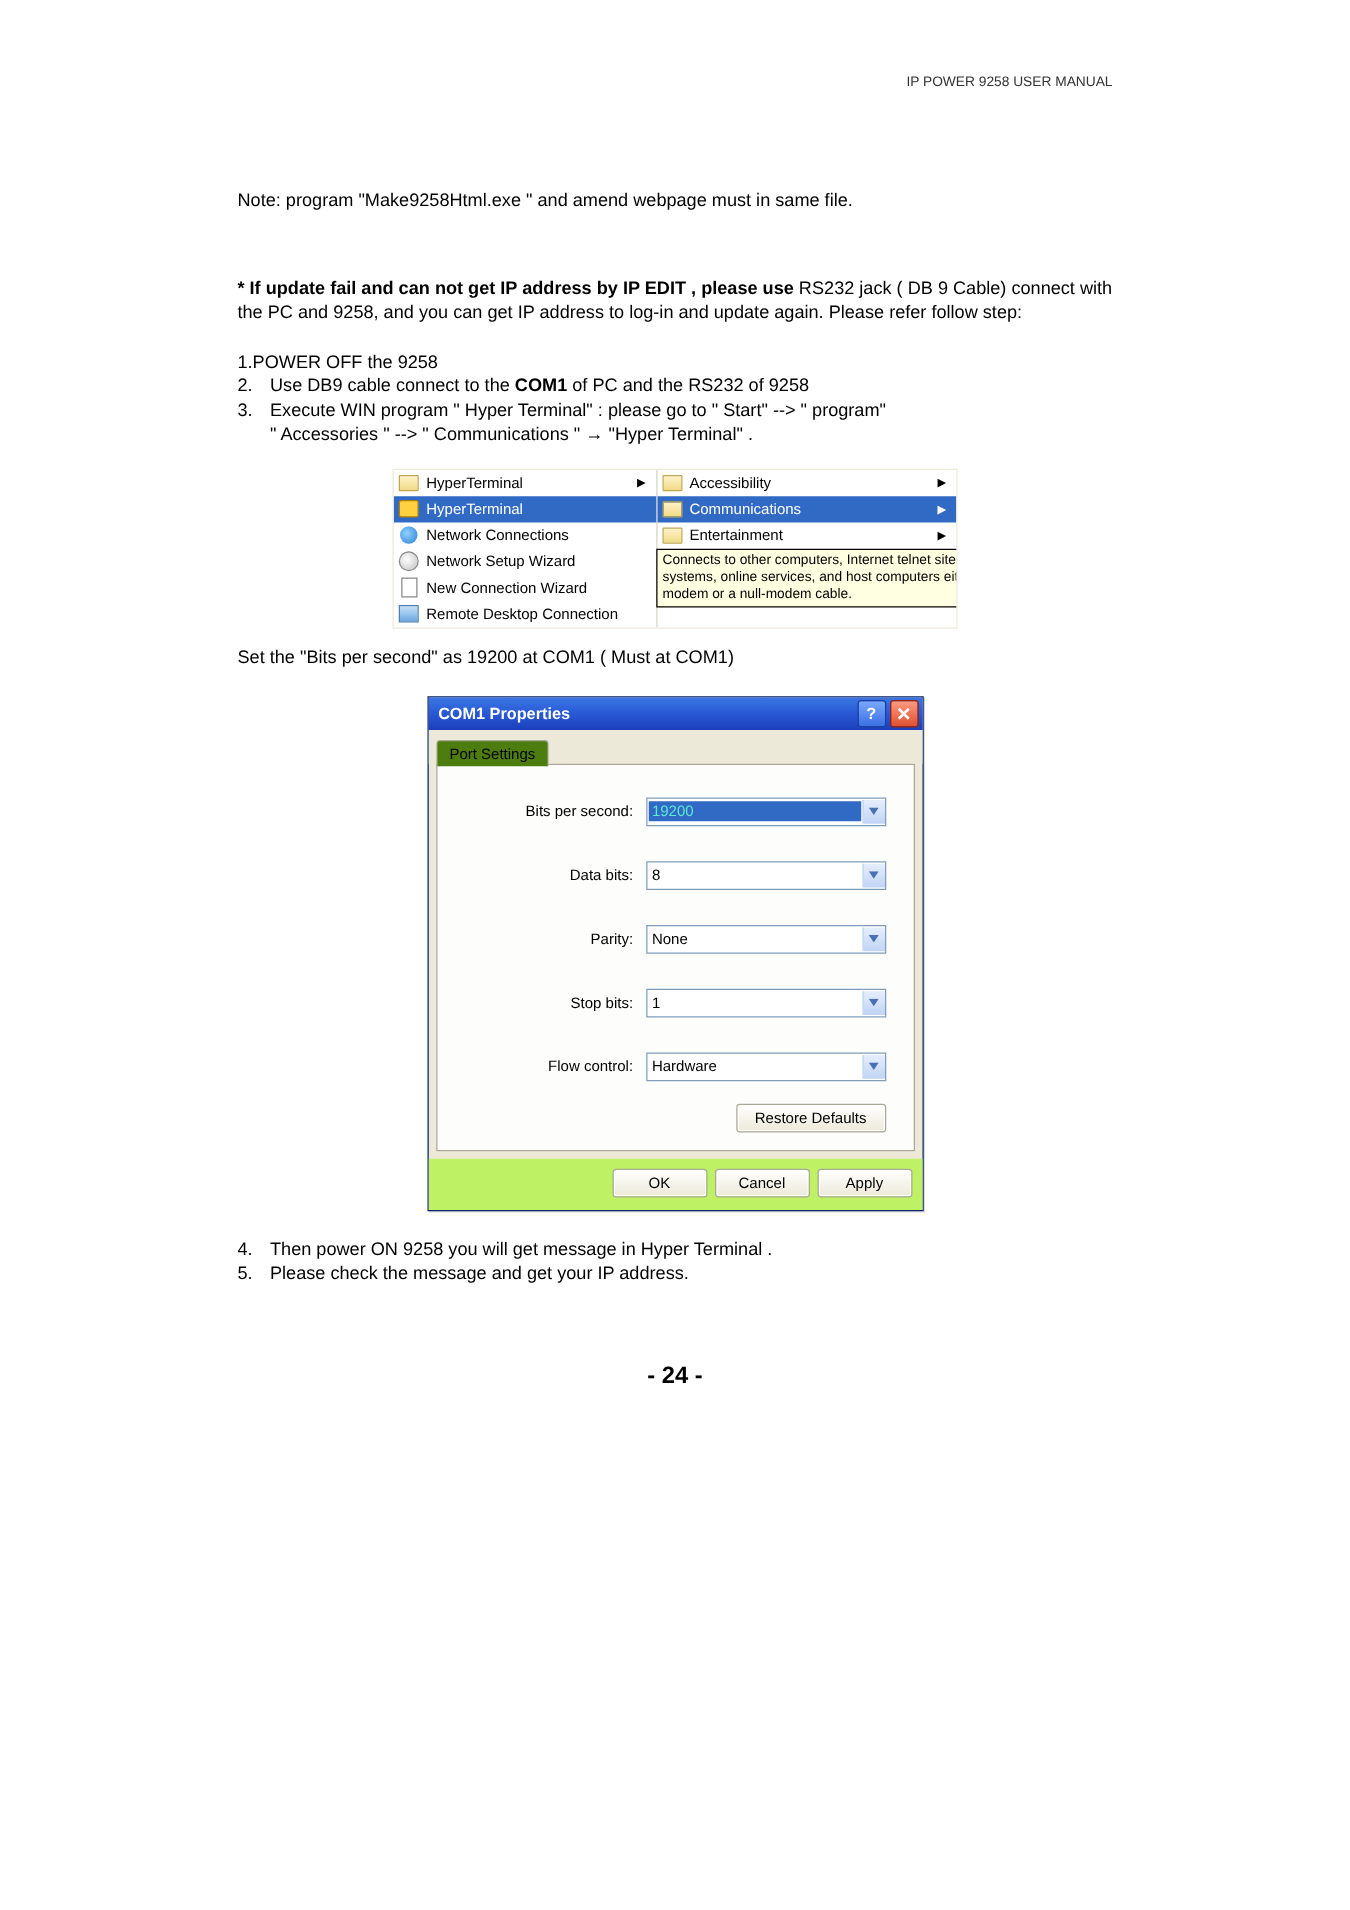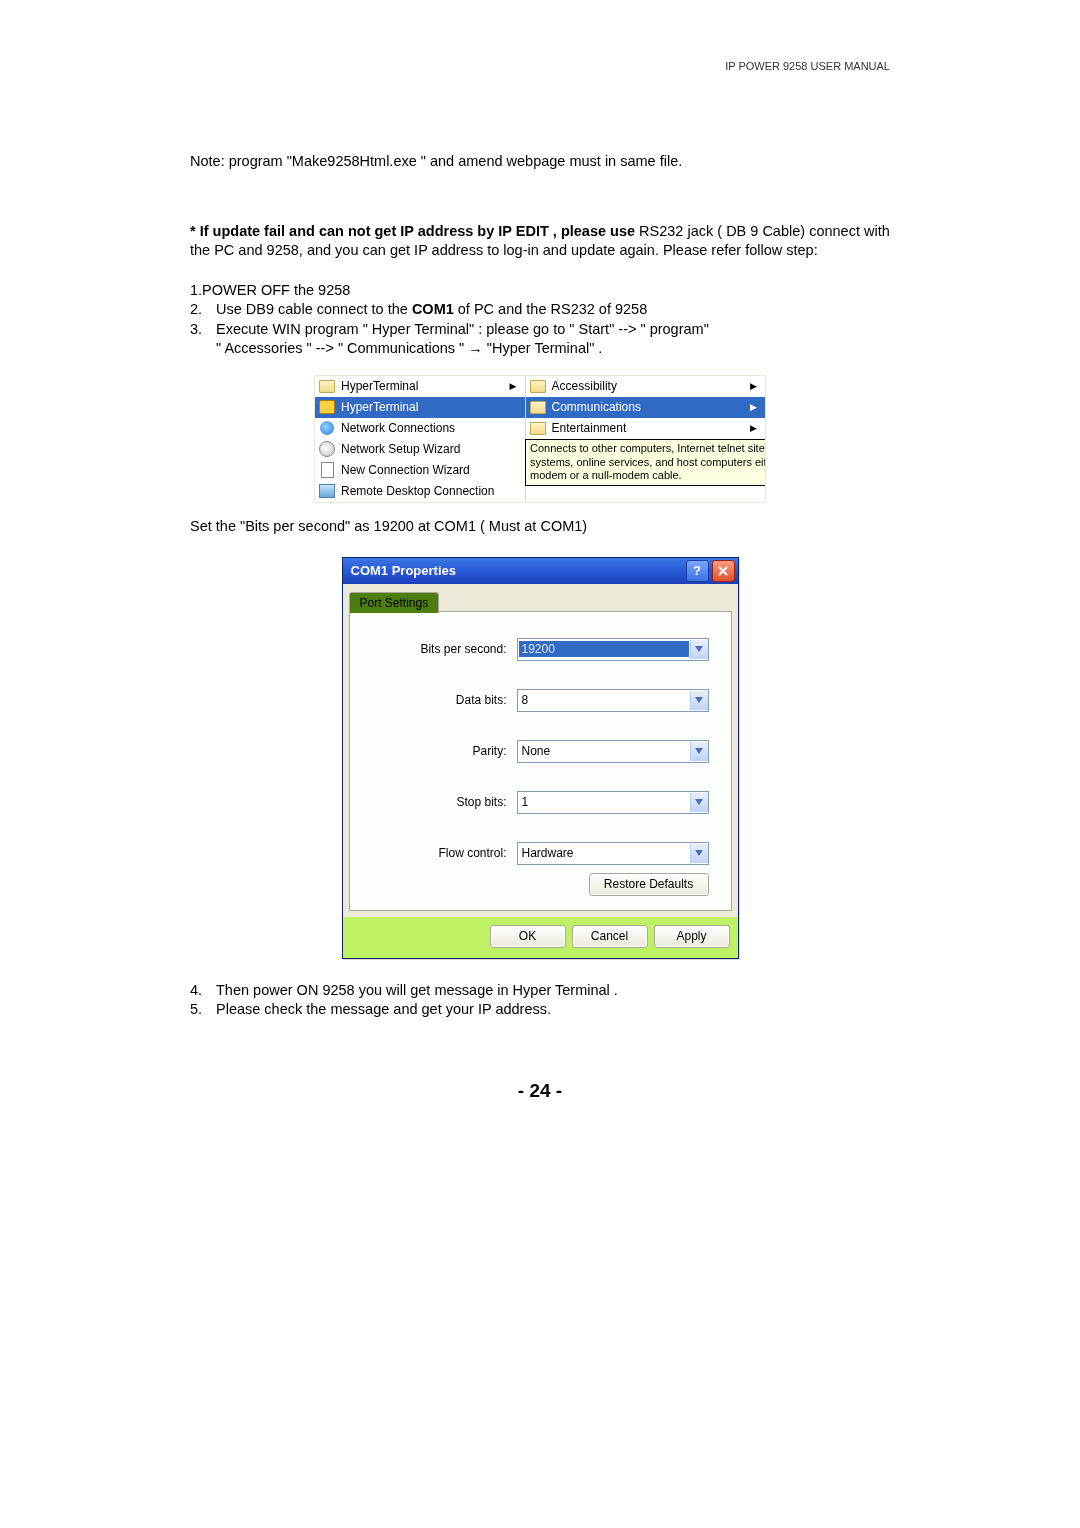--- a/index.html
+++ b/index.html
@@ -161,29 +161,29 @@
     font-size: 12px;
   }
   .combo {
     flex: 1; height: 21px;
     border: 1px solid #7f9db9;
     background: #fff;
     display: flex; align-items: center;
     position: relative;
   }
   .combo .cval { padding-left: 4px; font-size: 12px; flex: 1; }
-  .combo .cval.hl { background: #316ac5; color: #e5e5e5; padding: 1px 3px; margin: 1px; }
+  .combo .cval.hl { background: #316ac5; color: #5eead4; padding: 1px 3px; margin: 1px; }
   .combo .cbtn {
     width: 17px; height: 19px;
     background: linear-gradient(#e6eefc, #c0d4f4);
     border-left: 1px solid #b8cff2;
     display: flex; align-items: center; justify-content: center;
   }
   .combo .cbtn svg { width: 8px; height: 6px; }
-  .restore-row { text-align: right; margin-top: 8px; text-decoration: underline; }
+  .restore-row { text-align: right; margin-top: 18px; text-decoration: underline; }
   .winbtn {
     min-width: 76px; height: 23px;
     background: linear-gradient(#fff, #ece9d8);
     border: 1px solid #aca899;
     border-radius: 3px;
     font-family: Tahoma, sans-serif;
     font-size: 12px;
     padding: 0 14px;
     box-shadow: 0 0 0 1px #fff inset;
   }

